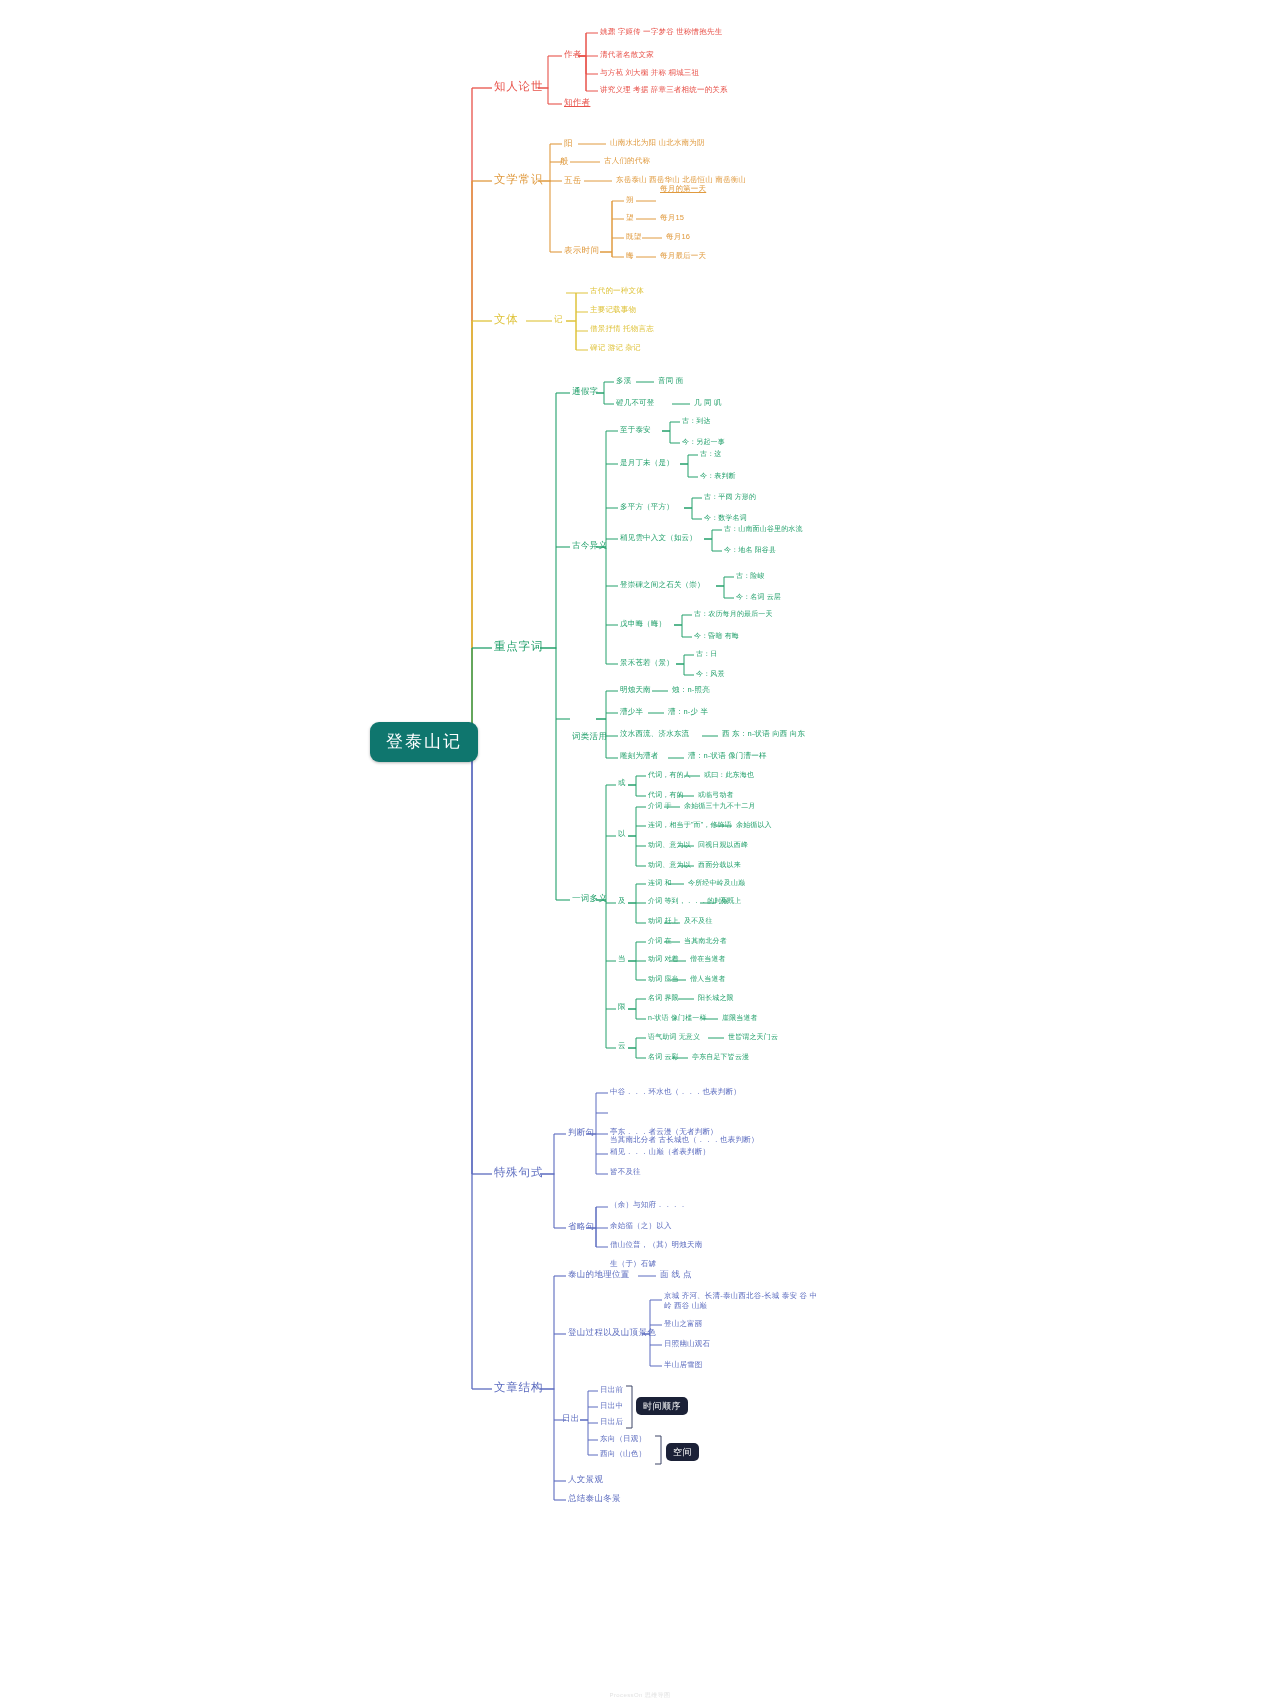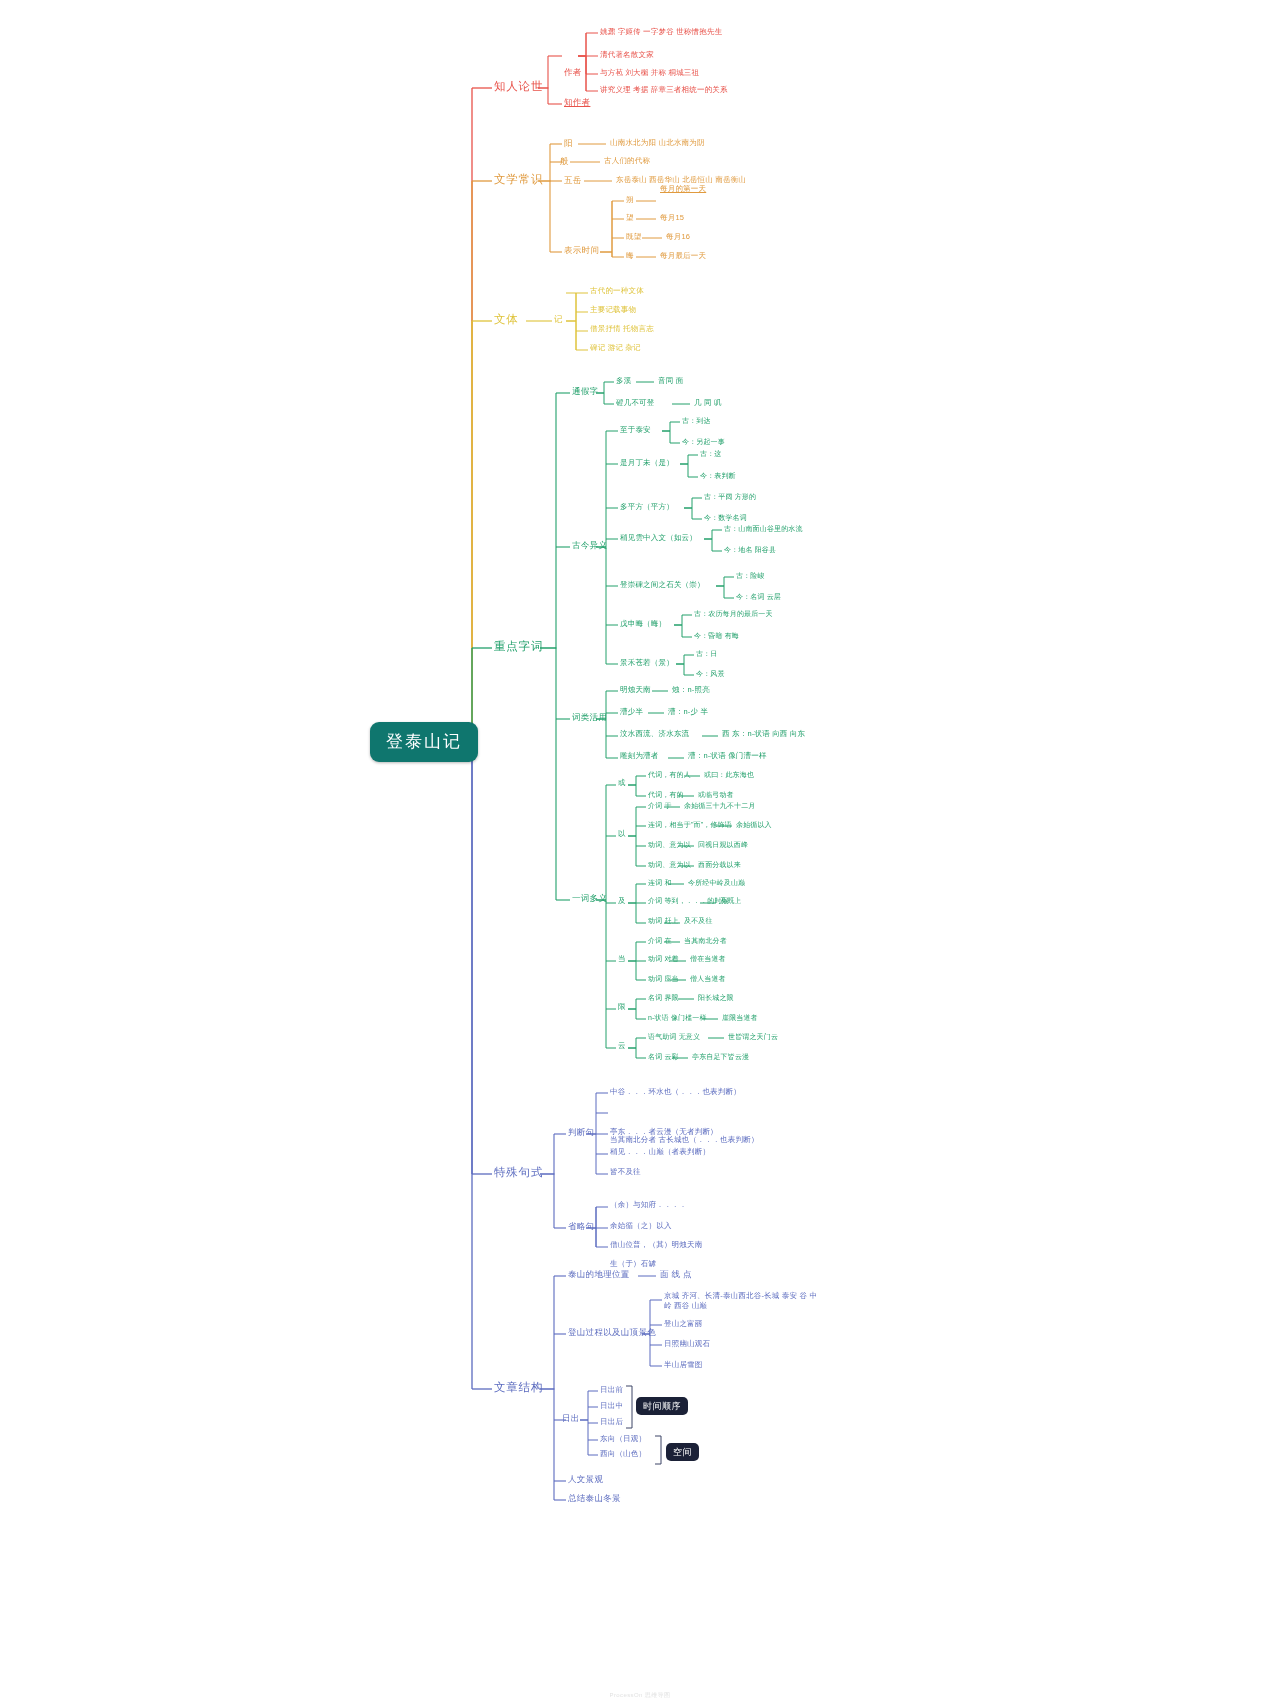--- a/index.html
+++ b/index.html
@@ -282,21 +282,21 @@
     <line x1="588" y1="1440" x2="598" y2="1440" stroke="#5b6bbf" stroke-width="1"></line>
     <line x1="588" y1="1455" x2="598" y2="1455" stroke="#5b6bbf" stroke-width="1"></line>
 
     <path d="M626 1386 L632 1386 L632 1428 L626 1428" fill="none" stroke="#3c4466" stroke-width="1"></path>
     <path d="M655 1436 L661 1436 L661 1464 L655 1464" fill="none" stroke="#3c4466" stroke-width="1"></path>
   </svg>
 
   <div class="node root" style="left:370px; top:722px;">登泰山记</div>
 
   <div class="node l1 c-red" style="left:494px; top:80px;">知人论世</div>
-  <div class="node l2 c-red" style="left:564px; top:68px;">作者</div>
+  <div class="node l2 c-red" style="left:564px; top:50px;">作者</div>
   <div class="node l2 c-red" style="left:564px; top:98px;text-decoration:underline;">知作者</div>
   <div class="node l3 c-red" style="left:600px; top:28px;">姚鼐 字姬传 一字梦谷 世称惜抱先生</div>
   <div class="node l3 c-red" style="left:600px; top:51px;">清代著名散文家</div>
   <div class="node l3 c-red" style="left:600px; top:69px;">与方苞 刘大櫆 并称 桐城三祖</div>
   <div class="node l3 c-red" style="left:600px; top:86px;">讲究义理 考据 辞章三者相统一的关系</div>
 
   <div class="node l1 c-orange" style="left:494px; top:173px;">文学常识</div>
   <div class="node l2 c-orange" style="left:564px; top:139px;">阳</div>
   <div class="node l3 c-orange" style="left:610px; top:139px;">山南水北为阳 山北水南为阴</div>
   <div class="node l2 c-orange" style="left:560px; top:157px;">般</div>
@@ -351,21 +351,21 @@
   <div class="node l4 c-green" style="left:736px; top:593px;">今：名词 云层</div>
 
   <div class="node l3 c-green" style="left:620px; top:620px;">戊申晦（晦）</div>
   <div class="node l4 c-green" style="left:694px; top:610px;">古：农历每月的最后一天</div>
   <div class="node l4 c-green" style="left:694px; top:632px;">今：昏暗 有晦</div>
 
   <div class="node l3 c-green" style="left:620px; top:659px;">景禾苍若（景）</div>
   <div class="node l4 c-green" style="left:696px; top:650px;">古：日</div>
   <div class="node l4 c-green" style="left:696px; top:670px;">今：风景</div>
 
-  <div class="node l2 c-green" style="left:572px; top:713px;">词类活用</div>
+  <div class="node l2 c-green" style="left:572px; top:732px;">词类活用</div>
   <div class="node l3 c-green" style="left:620px; top:686px;">明烛天南</div>
   <div class="node l3 c-green" style="left:672px; top:686px;">烛：n-照亮</div>
   <div class="node l3 c-green" style="left:620px; top:708px;">漕少半</div>
   <div class="node l3 c-green" style="left:668px; top:708px;">漕：n-少 半</div>
   <div class="node l3 c-green" style="left:620px; top:730px;">汶水西流、济水东流</div>
   <div class="node l3 c-green" style="left:722px; top:730px;">西 东：n-状语 向西 向东</div>
   <div class="node l3 c-green" style="left:620px; top:752px;">雕刻为漕者</div>
   <div class="node l3 c-green" style="left:688px; top:752px;">漕：n-状语 像门漕一样</div>
 
   <div class="node l2 c-green" style="left:572px; top:894px;">一词多义</div>

